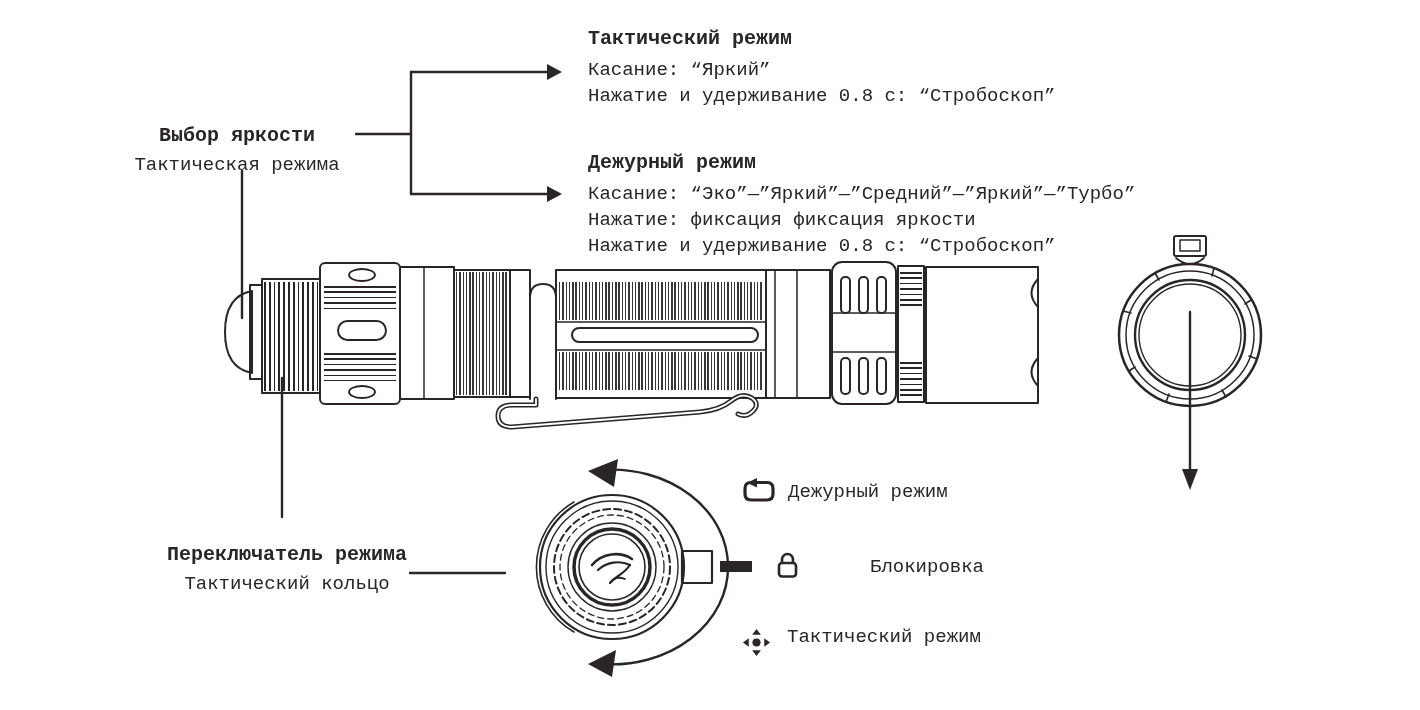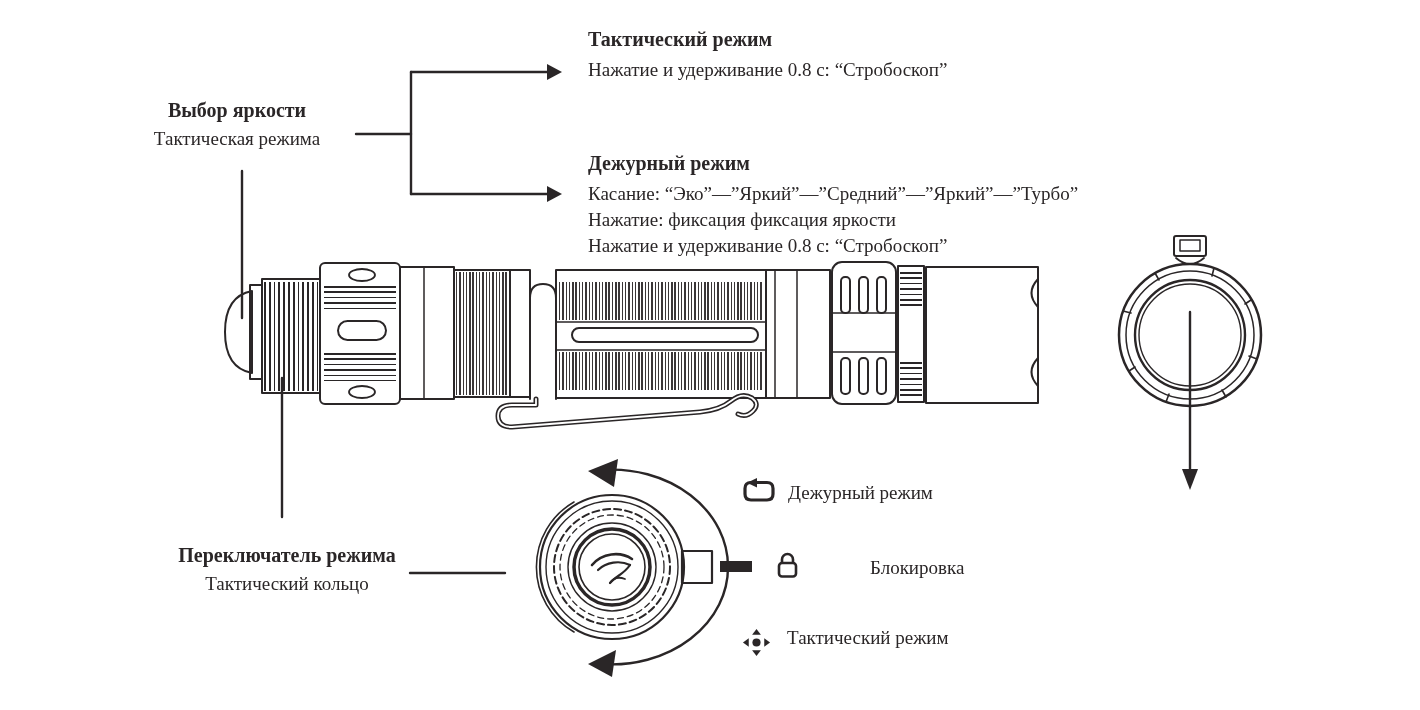--- a/index.html
+++ b/index.html
@@ -1,18 +1,18 @@
 <!DOCTYPE html>
 <html><head>
 <meta charset="utf-8">
 <style>
   html,body{margin:0;padding:0;background:#ffffff;}
   .stage{
     position:relative;width:1420px;height:710px;background:#ffffff;
-    font-family:Liberation Serif, serif;color:#2a2627;overflow:hidden;
+    font-family:Liberation Mono, monospace;color:#2a2627;overflow:hidden;
   }
   .art{position:absolute;left:0;top:0;}
   
   .tex{position:absolute;}
   .v-ridges{background:repeating-linear-gradient(90deg,#2a2627 0 1.7px,transparent 1.7px 4.8px);}
   .v-fine{background:repeating-linear-gradient(90deg,#3a3637 0 1.4px,transparent 1.4px 3.3px);}
   .h-grooves{background:repeating-linear-gradient(180deg,#2a2627 0 1.6px,transparent 1.6px 5.4px);}
   
   .note{position:absolute;white-space:nowrap;}
   .note .t{font-weight:bold;font-size:20px;line-height:24px;margin-bottom:6px;}
@@ -159,31 +159,32 @@
       </g>
       <g stroke-width="2.4">
         <line x1="1190" y1="312" x2="1190" y2="474"></line>
         <polygon points="1190,490 1182,469 1198,469" fill="#2a2627" stroke="none"></polygon>
       </g>
     </g>
   </svg>
 
   <div class="note" style="left:588px;top:27px;">
     <div class="t">Тактический режим</div>
+    <div class="l">Касание: “Яркий”</div>
     <div class="l">Нажатие и удерживание 0.8 с: “Стробоскоп”</div>
   </div>
 
   <div class="note" style="left:588px;top:151px;">
     <div class="t">Дежурный режим</div>
     <div class="l">Касание: “Эко”—”Яркий”—”Средний”—”Яркий”—”Турбо”</div>
     <div class="l">Нажатие: фиксация фиксация яркости</div>
     <div class="l">Нажатие и удерживание 0.8 с: “Стробоскоп”</div>
   </div>
 
-  <div class="stack" style="left:237px;top:98px;">
+  <div class="stack" style="left:237px;top:124px;">
     <div class="t">Выбор яркости</div>
     <div class="s">Тактическая режима</div>
   </div>
 
   <div class="stack" style="left:287px;top:543px;">
     <div class="t">Переключатель режима</div>
     <div class="s">Тактический кольцо</div>
   </div>
 
 

